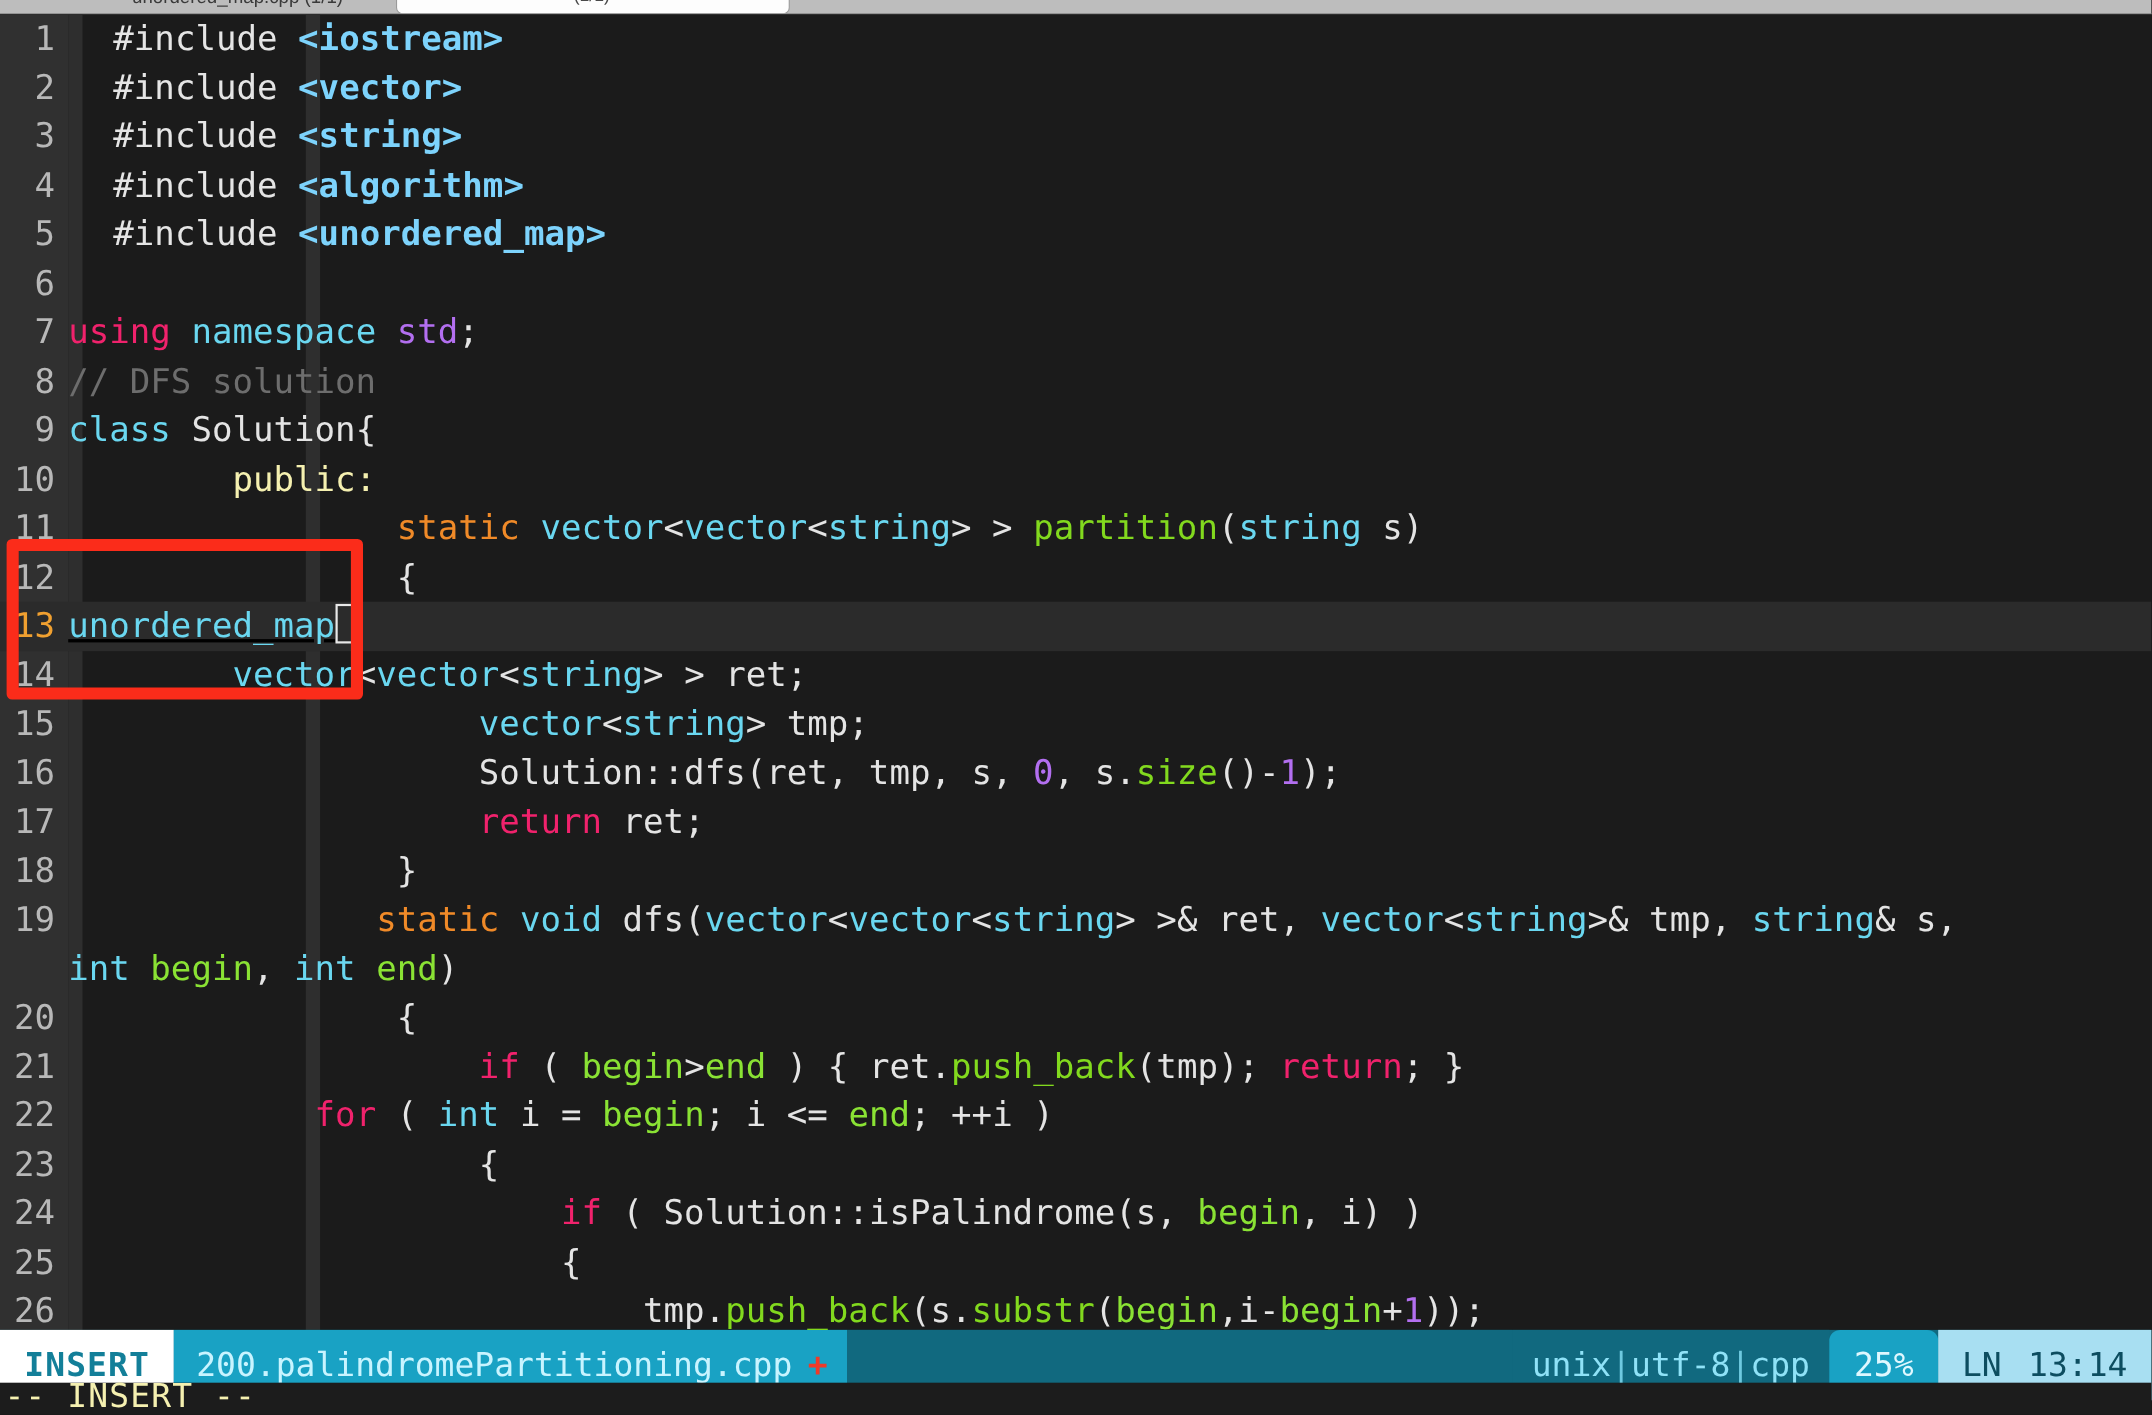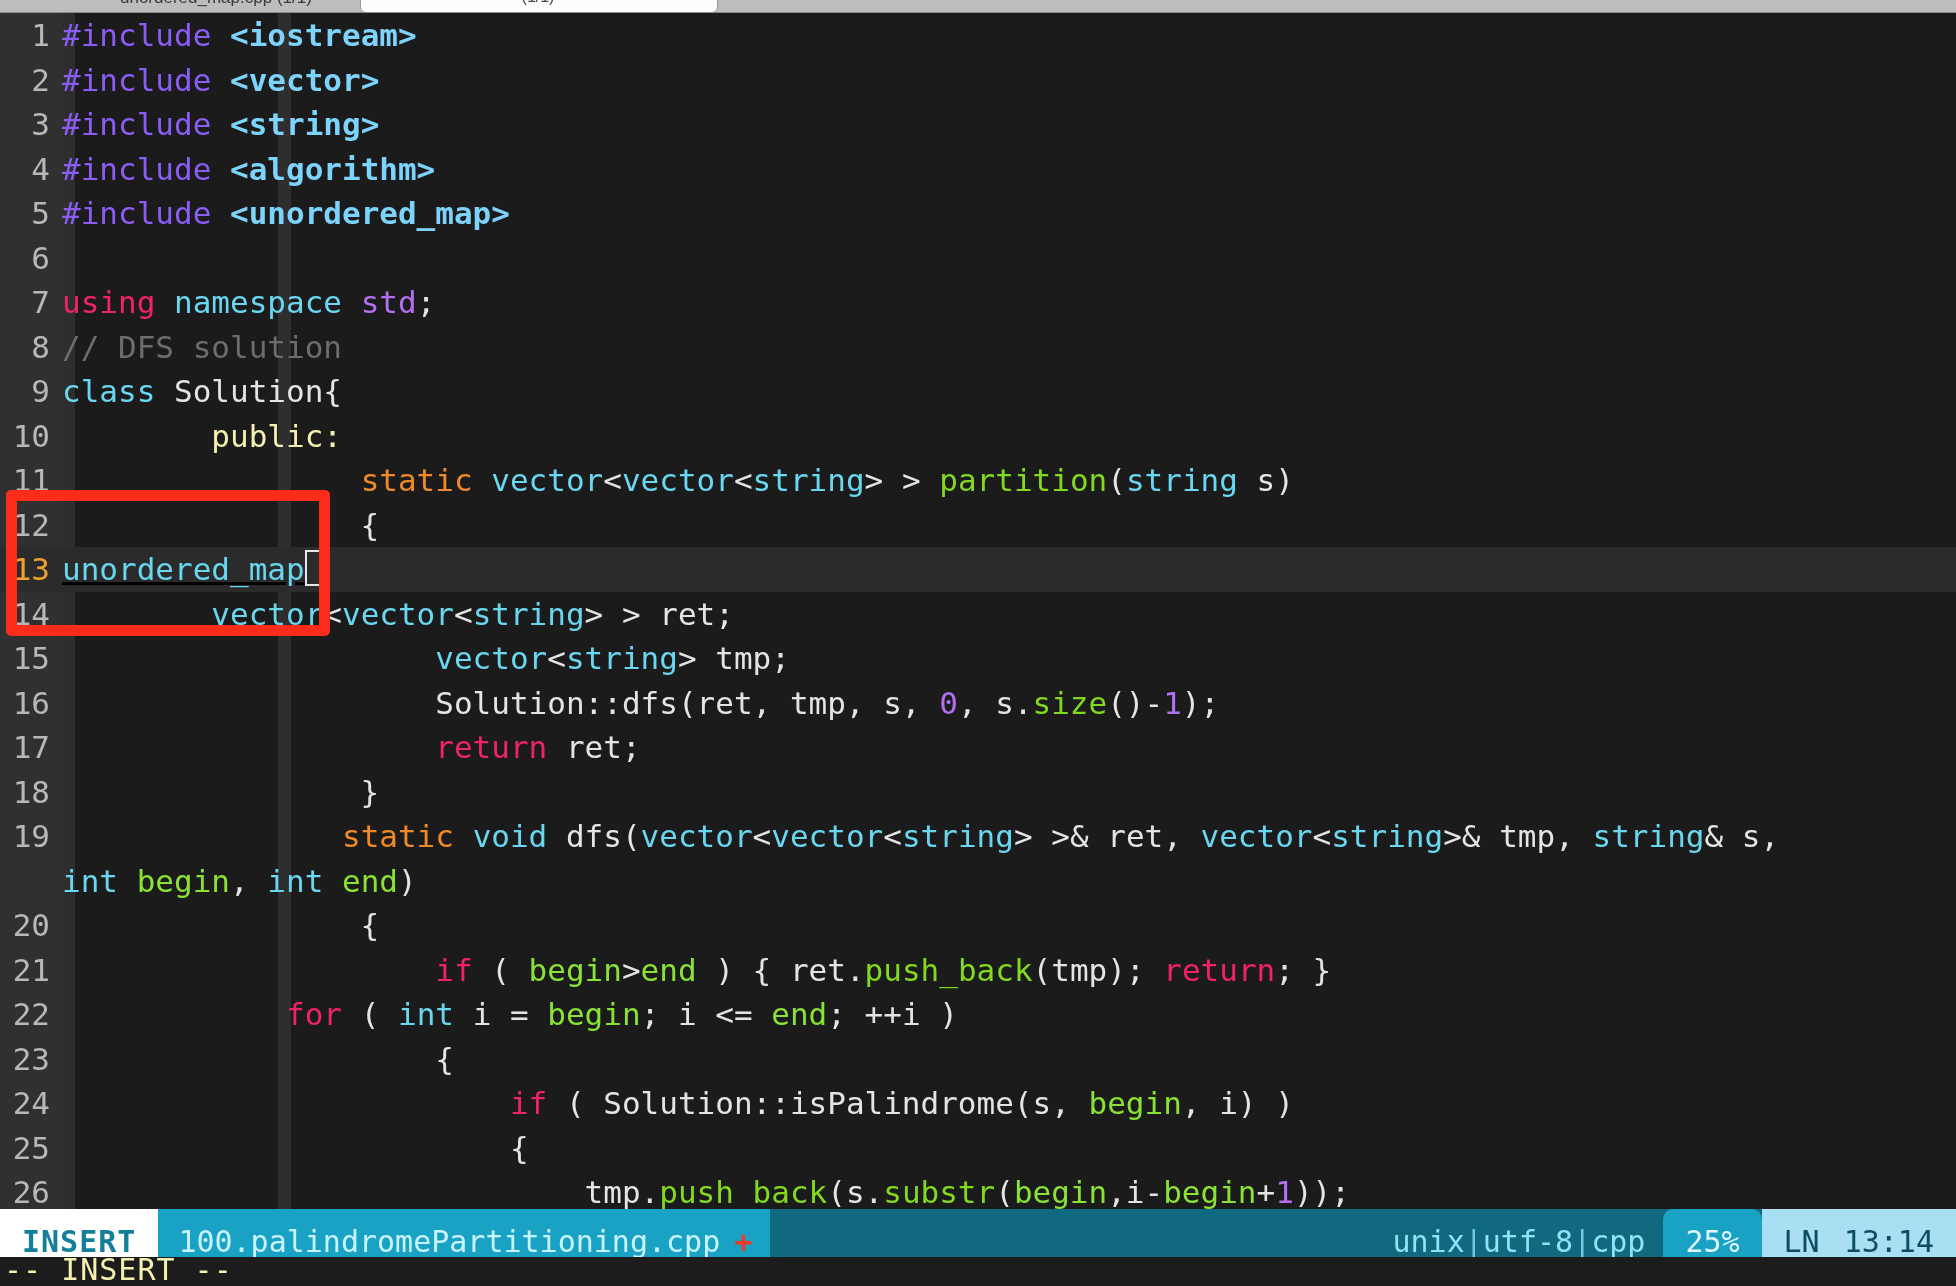--- a/index.html
+++ b/index.html
@@ -116,21 +116,21 @@
 
   .code {
     display: block;
     padding-left: 62px;
     color: #d8d8d8;
     position: relative;
     z-index: 2;
   }
 
   
-  .t-pre   { color: #8b5cf6; }   
+  .t-pre   { color: #e5e5e5; margin-left: 41px; }   
   .t-hdr   { color: #7dd3fc; font-weight: bold; }   
   .t-kw    { color: #f0226c; }   
   .t-type  { color: #6ad7f0; }   
   .t-ns    { color: #b36ff0; }   
   .t-cmt   { color: #6d6d6d; }   
   .t-plain { color: #e4e4e4; }
   .t-acc   { color: #f5f0b0; }   
   .t-stat  { color: #f08a28; }   
   .t-fn    { color: #82d91e; }   
   .t-var   { color: #8ae234; }   
@@ -267,21 +267,21 @@
         <div class="row"><span class="lnum">25</span><span class="code"><span class="t-plain">                        {</span></span></div>
         <div class="row"><span class="lnum">26</span><span class="code"><span class="t-plain">                            tmp.</span><span class="t-fn">push_back</span><span class="t-plain">(s.</span><span class="t-fn">substr</span><span class="t-plain">(</span><span class="t-var">begin</span><span class="t-plain">,i-</span><span class="t-var">begin</span><span class="t-plain">+</span><span class="t-num">1</span><span class="t-plain">));</span></span></div>
       </div>
   </div>
 
   <div class="annot-box"></div>
 
   <div class="statusbar">
     <div class="sb-mode">INSERT</div>
     <div class="sb-file">
-      <span>100.palindromePartitioning.cpp</span>
+      <span>200.palindromePartitioning.cpp</span>
       <span class="sb-modified">+</span>
     </div>
     <div class="sb-spacer"></div>
     <div class="sb-info">
       <span>unix</span>
       <span class="sb-sep">|</span>
       <span>utf-8</span>
       <span class="sb-sep">|</span>
       <span>cpp</span>
     </div>

